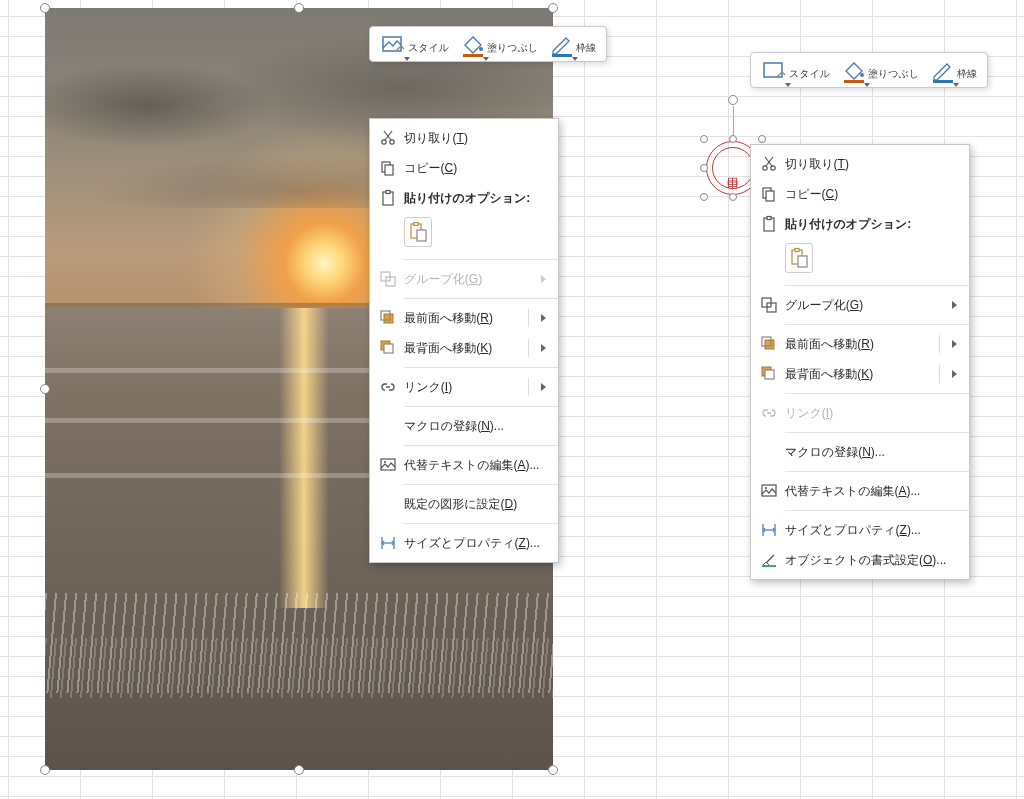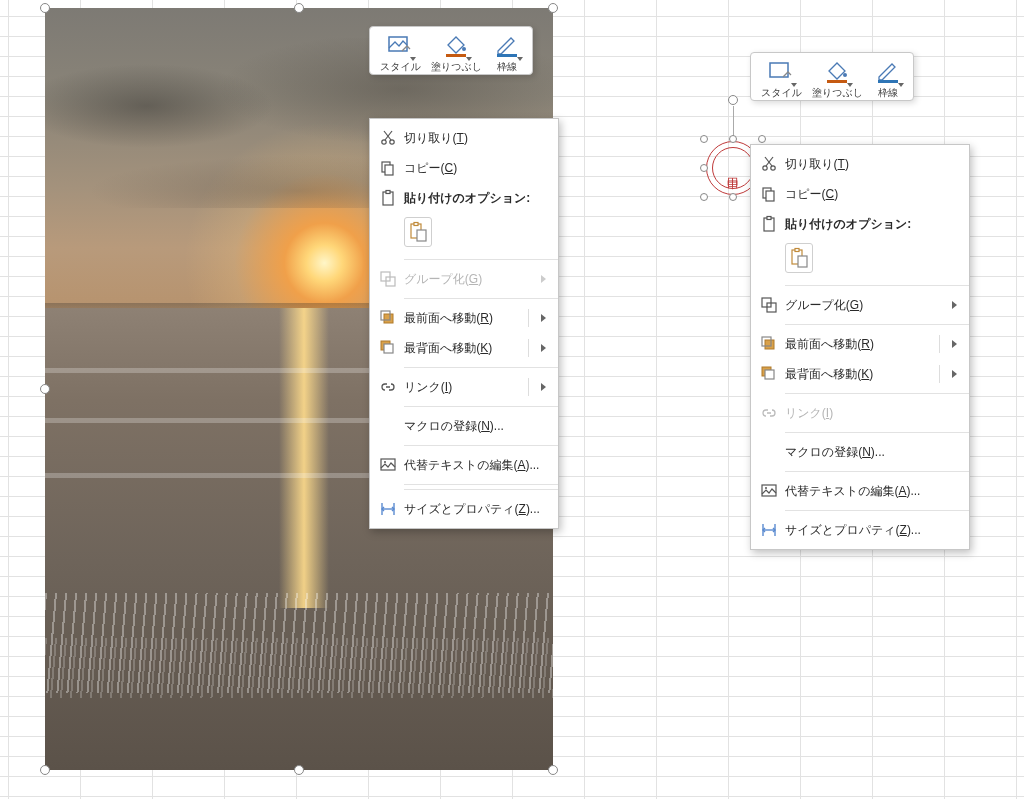--- a/index.html
+++ b/index.html
@@ -114,21 +114,21 @@
     position: absolute;
     background: #fff;
     border: 1px solid #c8c8c8;
     border-radius: 4px;
     box-shadow: 2px 2px 6px rgba(0,0,0,.15);
     display: flex;
     padding: 4px 6px 2px;
     gap: 2px;
   }
   .mini-btn {
-    display: flex; flex-direction: column; align-items: center;
+    display: flex; flex-direction: row; align-items: center;
     padding: 2px 4px 0;
     border-radius: 3px;
     cursor: default;
     min-width: 38px;
   }
   .mini-btn .icon { width: 28px; height: 26px; position:relative; }
   .mini-btn .label { font-size: 10px; color:#3a3a3a; text-align:center; line-height:11px; margin-top:2px; }
   .dd-arrow{
     position:absolute;right:-2px;bottom:-2px;width:0;height:0;
     border-left:3px solid transparent;border-right:3px solid transparent;border-top:4px solid #666;
@@ -330,20 +330,24 @@
     <div class="micon">
         <svg width="18" height="18" viewBox="0 0 18 18">
           <rect x="2" y="3" width="14" height="11" fill="none" stroke="#555" stroke-width="1.2"></rect>
           <polyline points="2,12 6,8 9,11 12,7 16,11" fill="none" stroke="#555" stroke-width="1.2"></polyline>
           <circle cx="6" cy="6" r="1" fill="#555"></circle>
         </svg>
       </div>
     <div class="mlabel"><span>代替テキストの編集(<u>A</u>)...</span></div>
   </div>
   <div class="menu-sep"></div>
+  <div class="menu-row">
+    <div class="micon"></div>
+    <div class="mlabel"><span>既定の図形に設定(<u>D</u>)</span></div>
+  </div>
   <div class="menu-sep"></div>
   <div class="menu-row">
     <div class="micon">
         <svg width="18" height="18" viewBox="0 0 18 18">
           <line x1="3" y1="3" x2="3" y2="15" stroke="#5a8ad0" stroke-width="1.4"></line>
           <line x1="15" y1="3" x2="15" y2="15" stroke="#5a8ad0" stroke-width="1.4"></line>
           <line x1="3" y1="9" x2="15" y2="9" stroke="#5a8ad0" stroke-width="1.4"></line>
           <polyline points="5,7 3,9 5,11" fill="none" stroke="#5a8ad0" stroke-width="1.4"></polyline>
           <polyline points="13,7 15,9 13,11" fill="none" stroke="#5a8ad0" stroke-width="1.4"></polyline>
         </svg>
@@ -504,13 +508,23 @@
         <svg width="18" height="18" viewBox="0 0 18 18">
           <line x1="3" y1="3" x2="3" y2="15" stroke="#5a8ad0" stroke-width="1.4"></line>
           <line x1="15" y1="3" x2="15" y2="15" stroke="#5a8ad0" stroke-width="1.4"></line>
           <line x1="3" y1="9" x2="15" y2="9" stroke="#5a8ad0" stroke-width="1.4"></line>
           <polyline points="5,7 3,9 5,11" fill="none" stroke="#5a8ad0" stroke-width="1.4"></polyline>
           <polyline points="13,7 15,9 13,11" fill="none" stroke="#5a8ad0" stroke-width="1.4"></polyline>
         </svg>
       </div>
     <div class="mlabel"><span>サイズとプロパティ(<u>Z</u>)...</span></div>
   </div>
+  <div class="menu-row">
+    <div class="micon">
+        <svg width="18" height="18" viewBox="0 0 18 18">
+          <path d="M3 14 L6 11 L9 14" fill="none" stroke="#555"></path>
+          <path d="M6 12 L14 4" fill="none" stroke="#555" stroke-width="1.3"></path>
+          <rect x="2" y="14" width="14" height="2" fill="#4aa564"></rect>
+        </svg>
+      </div>
+    <div class="mlabel"><span>オブジェクトの書式設定(<u>O</u>)...</span></div>
+  </div>
 </div>
 
 </body></html>

